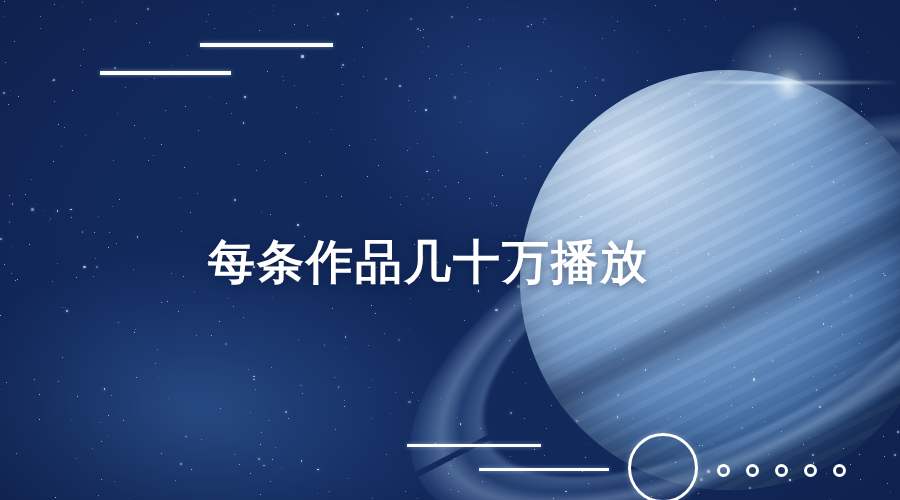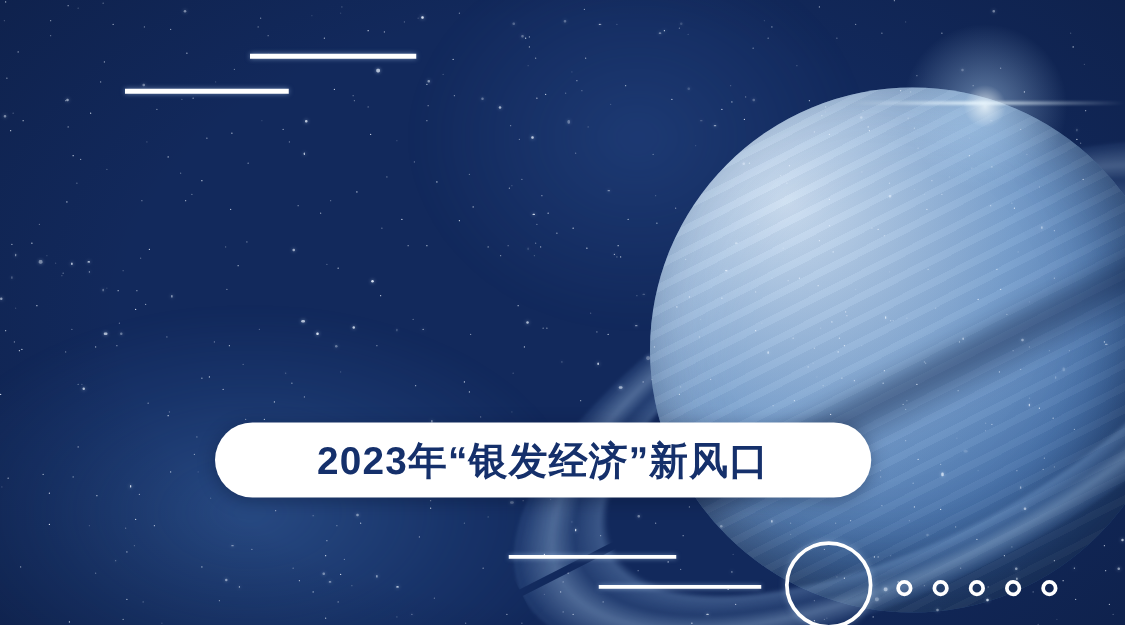--- a/index.html
+++ b/index.html
@@ -875,20 +875,18 @@
       <div class="dot-ring" style="width: 13px; height: 13px;"></div>
       <div class="dot-ring" style="width: 13px; height: 13px;"></div>
       <div class="dot-ring" style="width: 13px; height: 13px;"></div>
       <div class="dot-ring" style="width: 13px; height: 13px;"></div>
       <div class="dot-ring" style="width: 13px; height: 13px;"></div>
     </div>
 
   <div class="content">
 
 
-
-    <div class="pill">
-      <span class="pill-text">2023年“银发经济”新风口</span>
-    </div>
+    <div class="title-sub">每条作品几十万播放</div>
+
 
   </div>
 
 </div>
 
 </body></html>

